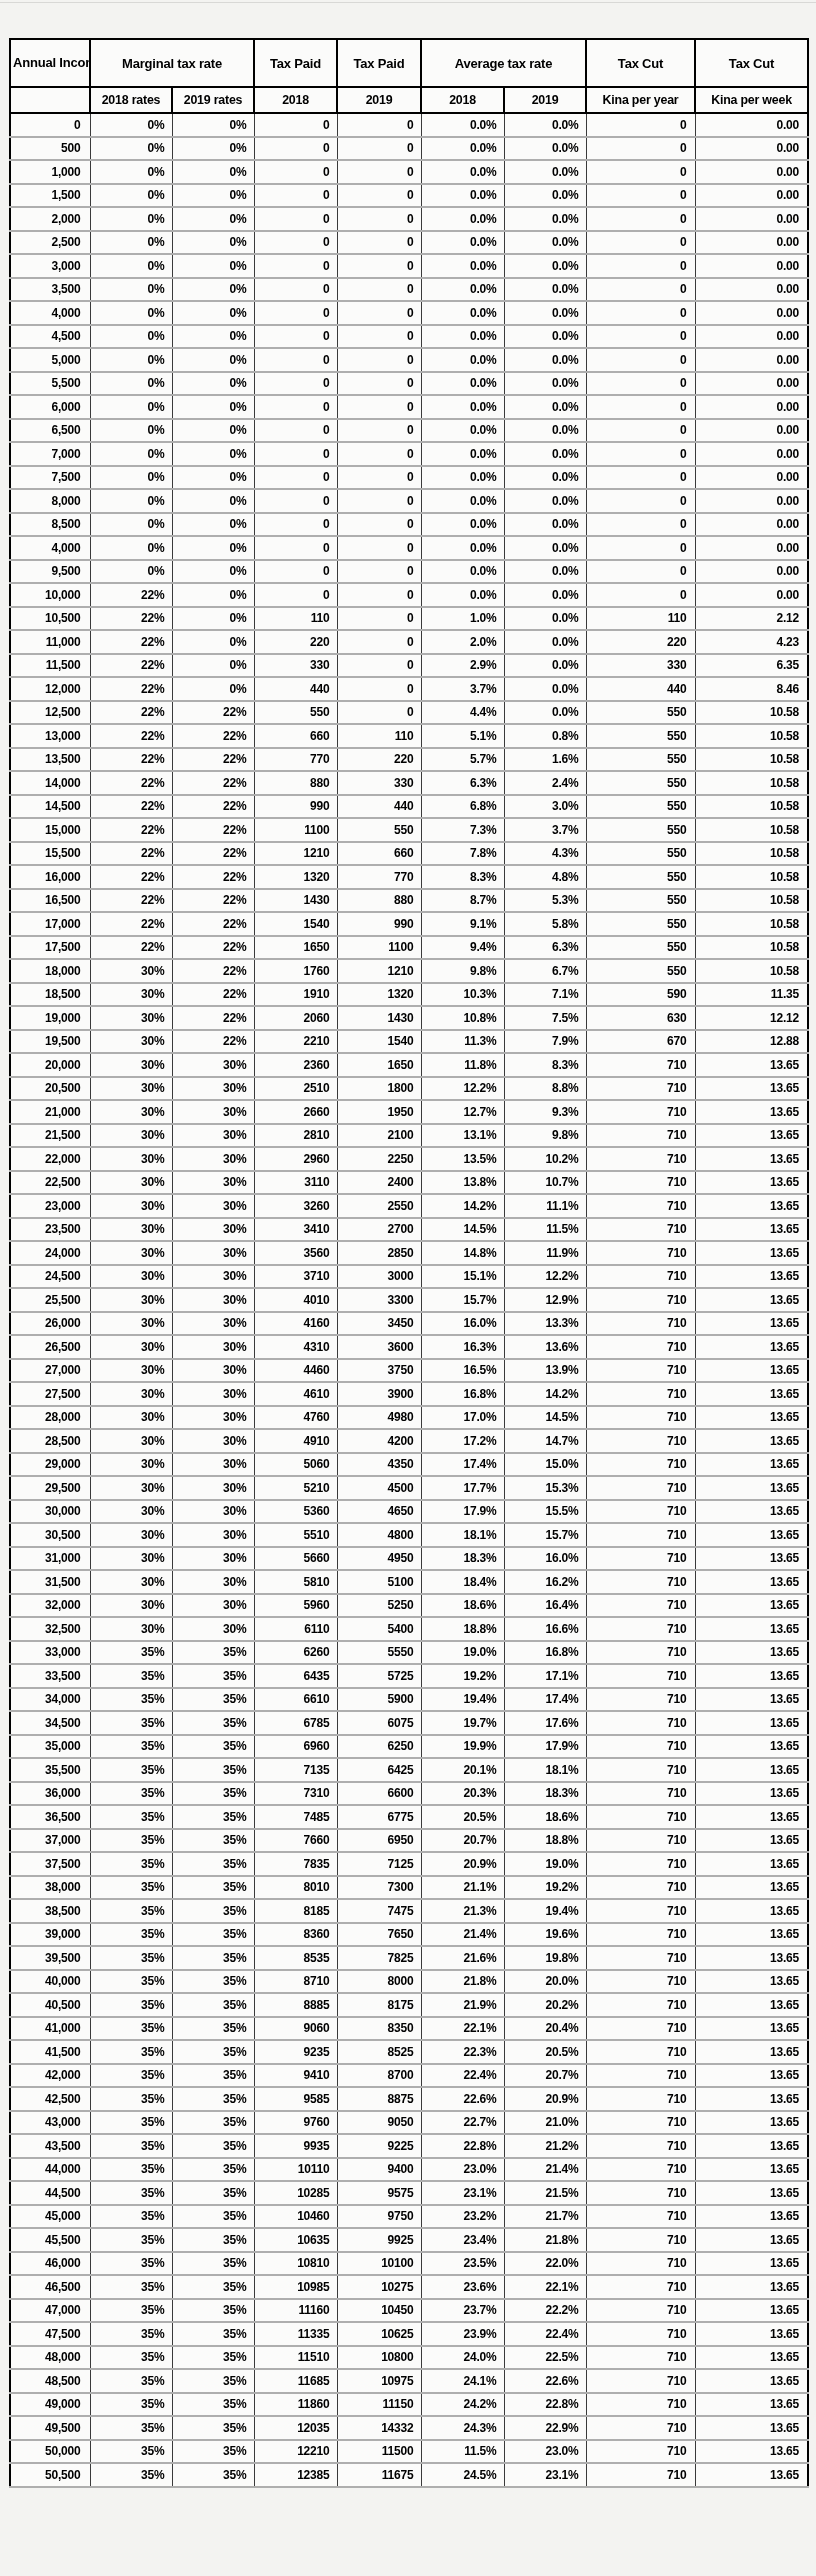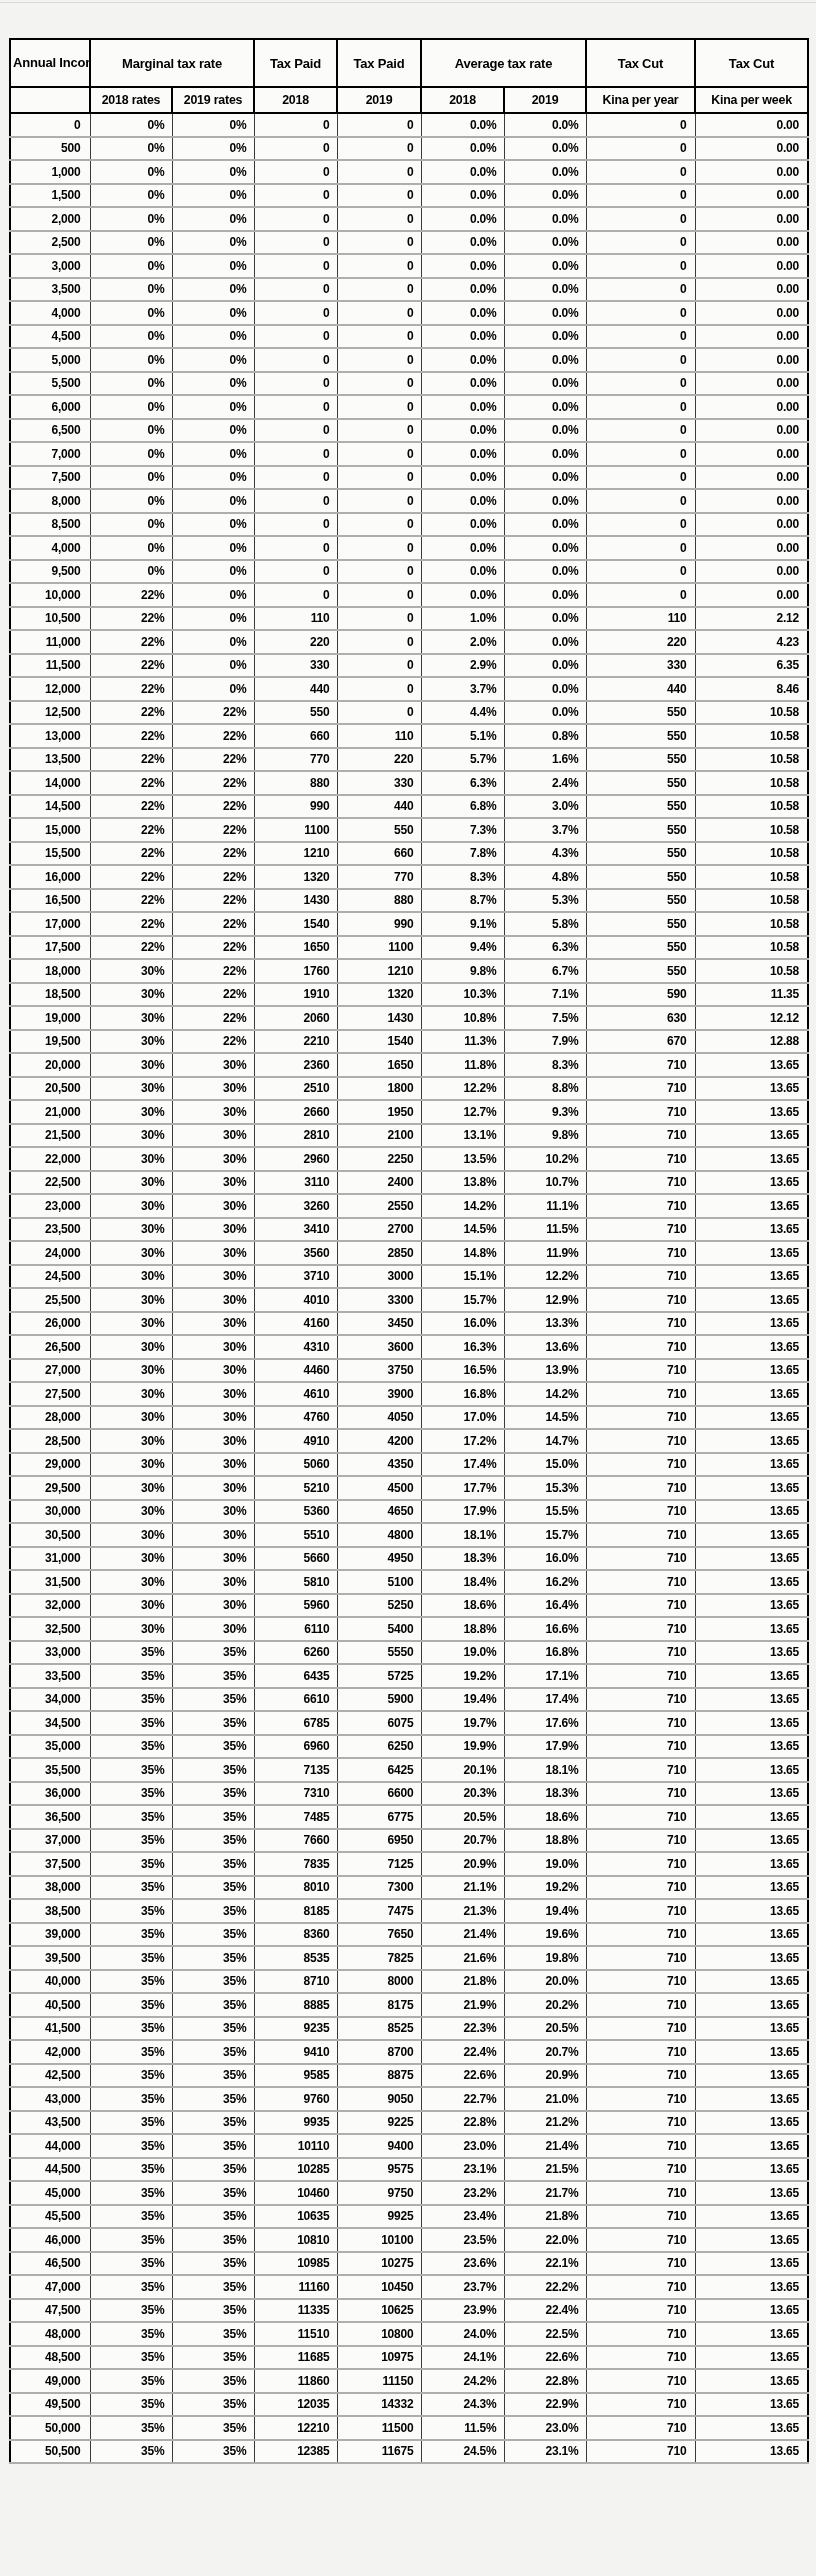--- a/index.html
+++ b/index.html
@@ -702,21 +702,21 @@
           <td>16.8%</td>
           <td>14.2%</td>
           <td>710</td>
           <td>13.65</td>
         </tr>
         <tr>
           <td>28,000</td>
           <td>30%</td>
           <td>30%</td>
           <td>4760</td>
-          <td>4050</td>
+          <td>4980</td>
           <td>17.0%</td>
           <td>14.5%</td>
           <td>710</td>
           <td>13.65</td>
         </tr>
         <tr>
           <td>28,500</td>
           <td>30%</td>
           <td>30%</td>
           <td>4910</td>
@@ -980,20 +980,31 @@
           <td>13.65</td>
         </tr>
         <tr>
           <td>40,500</td>
           <td>35%</td>
           <td>35%</td>
           <td>8885</td>
           <td>8175</td>
           <td>21.9%</td>
           <td>20.2%</td>
+          <td>710</td>
+          <td>13.65</td>
+        </tr>
+        <tr>
+          <td>41,000</td>
+          <td>35%</td>
+          <td>35%</td>
+          <td>9060</td>
+          <td>8350</td>
+          <td>22.1%</td>
+          <td>20.4%</td>
           <td>710</td>
           <td>13.65</td>
         </tr>
         <tr>
           <td>41,500</td>
           <td>35%</td>
           <td>35%</td>
           <td>9235</td>
           <td>8525</td>
           <td>22.3%</td>

